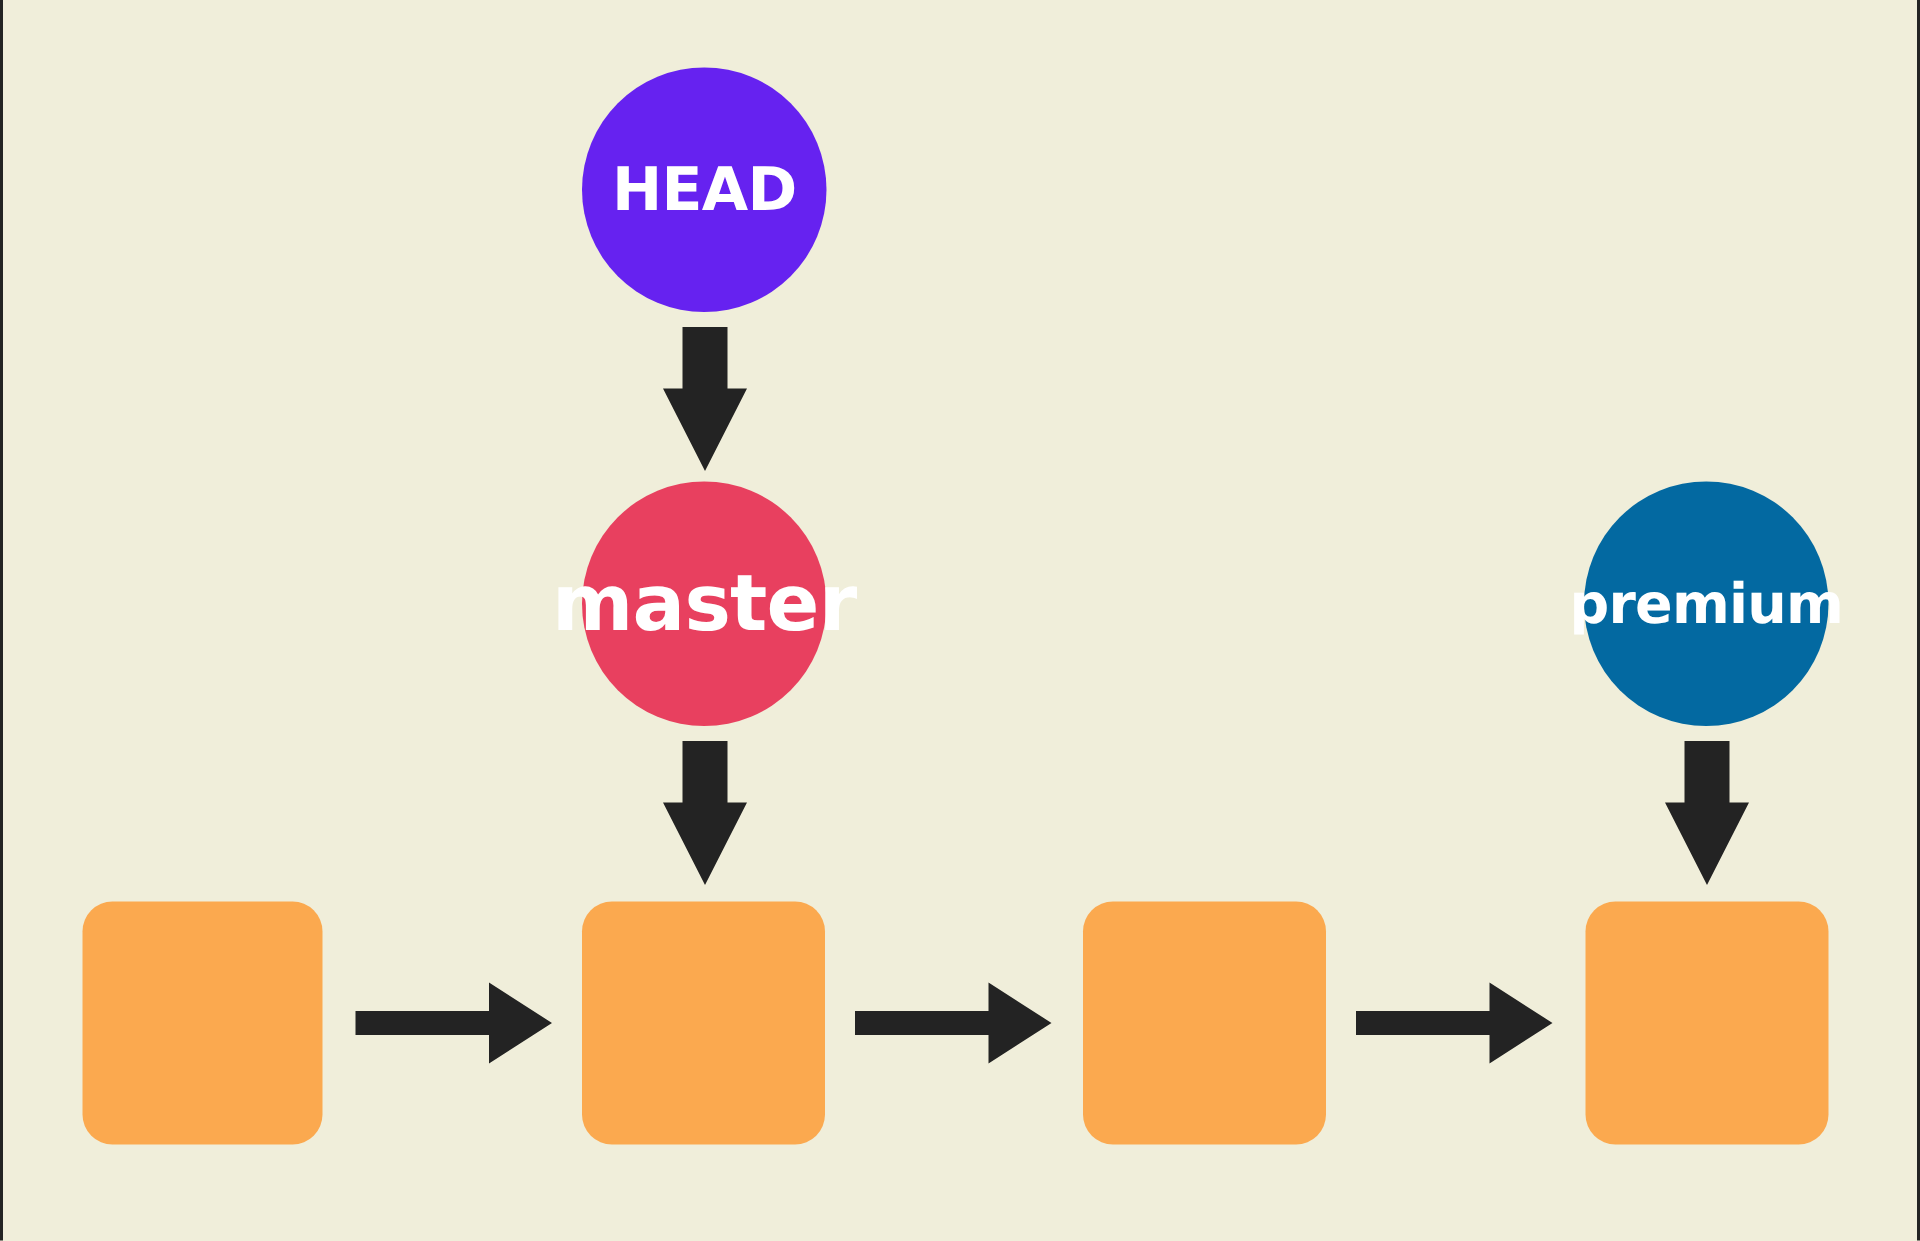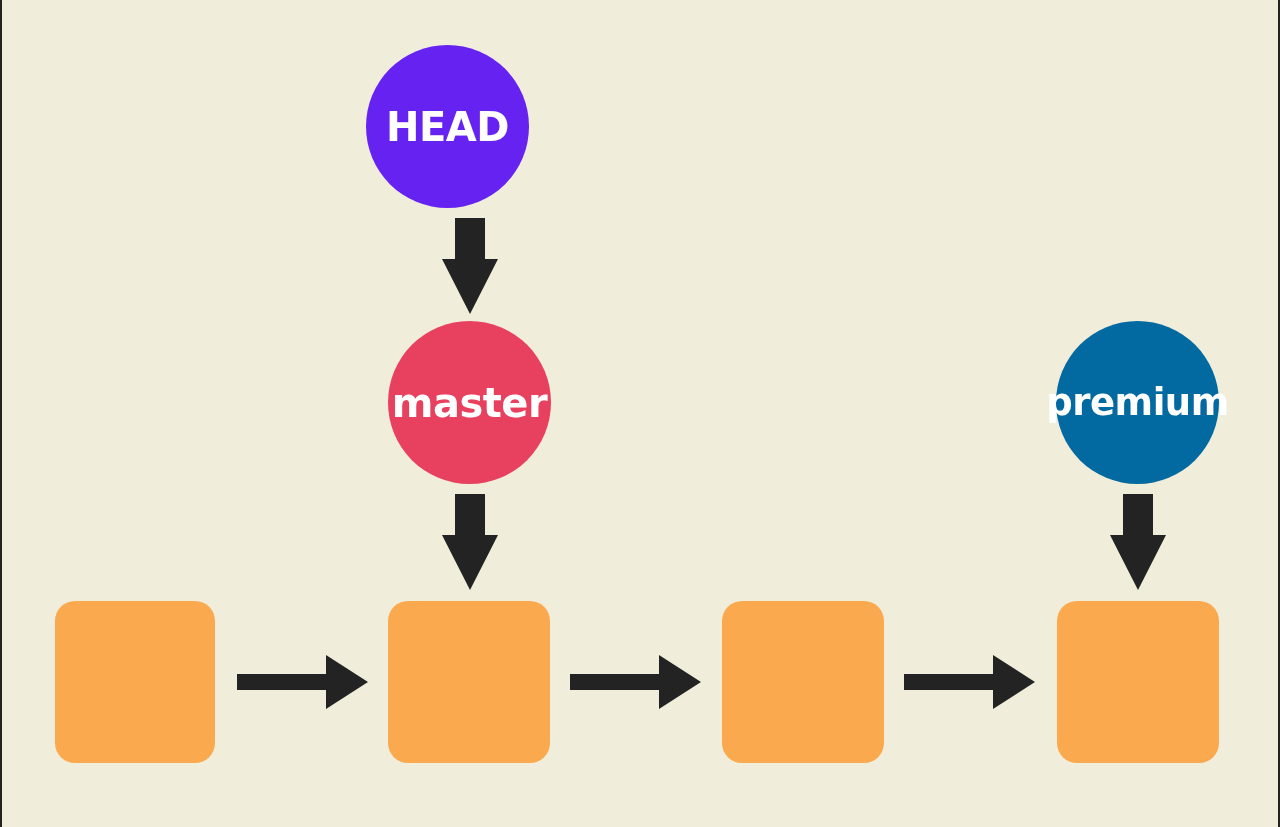--- a/index.html
+++ b/index.html
@@ -40,21 +40,21 @@
   }
   .ref-label {
     color: #ffffff;
     font-weight: bold;
     letter-spacing: -0.5px;
     white-space: nowrap;
     line-height: 1;
     text-align: center;
   }
   .ref-head .ref-label  { font-size: 40px; }
-  .ref-master .ref-label{ font-size: 40px; }
+  .ref-master .ref-label{ font-size: 52px; }
   .ref-premium .ref-label{ font-size: 37px; }
 
   
   .arrow {
     position: absolute;
   }
   .arrow svg { display: block; overflow: visible; }
 </style>
 </head>
 <body>
@@ -93,21 +93,21 @@
         </svg>
       </div>
     </div>
   <div id="commit-layer">
       <div class="commit-box" style="left: 53px; top: 601px; width: 160px; height: 162px; background: rgb(251, 169, 79);"></div>
       <div class="commit-box" style="left: 386px; top: 601px; width: 162px; height: 162px; background: rgb(251, 169, 79);"></div>
       <div class="commit-box" style="left: 720px; top: 601px; width: 162px; height: 162px; background: rgb(251, 169, 79);"></div>
       <div class="commit-box" style="left: 1055px; top: 601px; width: 162px; height: 162px; background: rgb(251, 169, 79);"></div>
     </div>
   <div id="ref-layer">
-      <div class="ref-circle ref-head" style="left: 364px; top: 45px; width: 163px; height: 163px; background: rgb(102, 34, 240);">
+      <div class="ref-circle ref-head" style="left: 386px; top: 45px; width: 163px; height: 163px; background: rgb(102, 34, 240);">
         <span class="ref-label" style="color: rgb(255, 255, 255);">HEAD</span>
       </div>
       <div class="ref-circle ref-master" style="left: 386px; top: 321px; width: 163px; height: 163px; background: rgb(232, 64, 95);">
         <span class="ref-label" style="color: rgb(255, 255, 255);">master</span>
       </div>
       <div class="ref-circle ref-premium" style="left: 1054px; top: 321px; width: 163px; height: 163px; background: #0369a1;">
         <span class="ref-label" style="color: rgb(255, 255, 255);">premium</span>
       </div>
     </div>
 </div>

